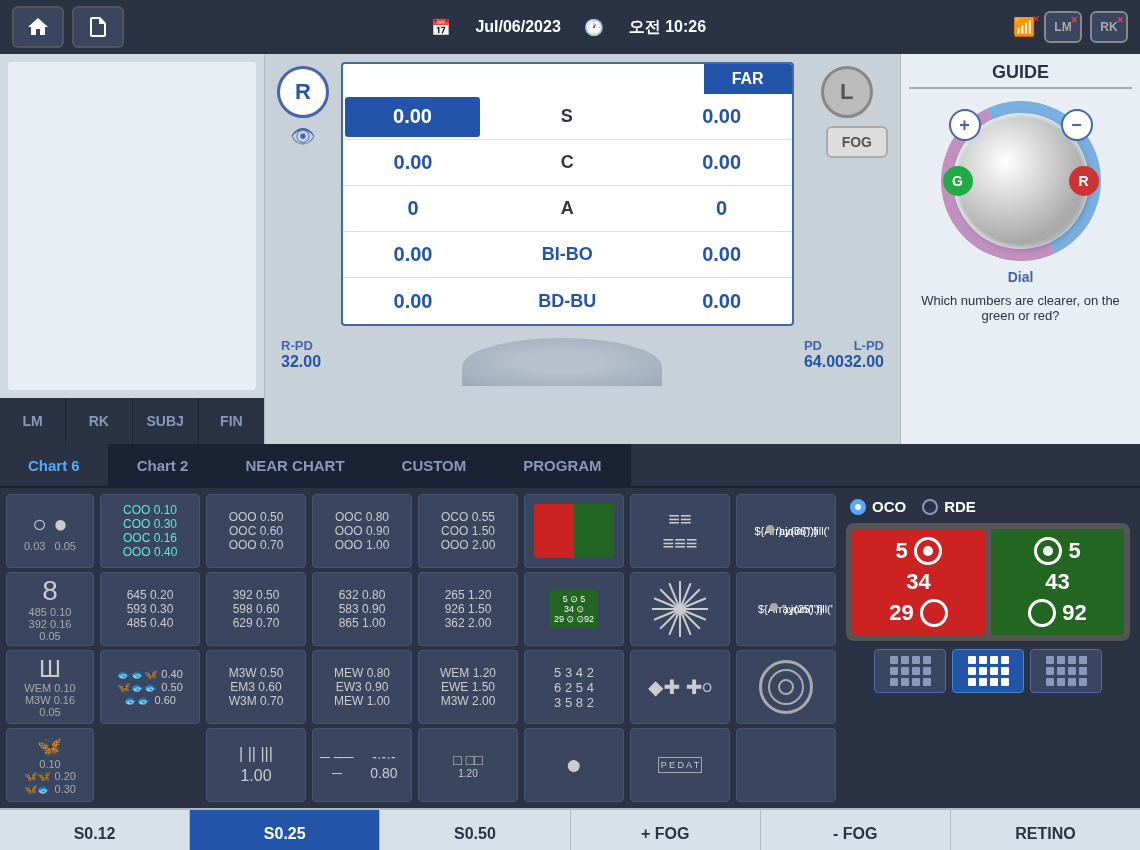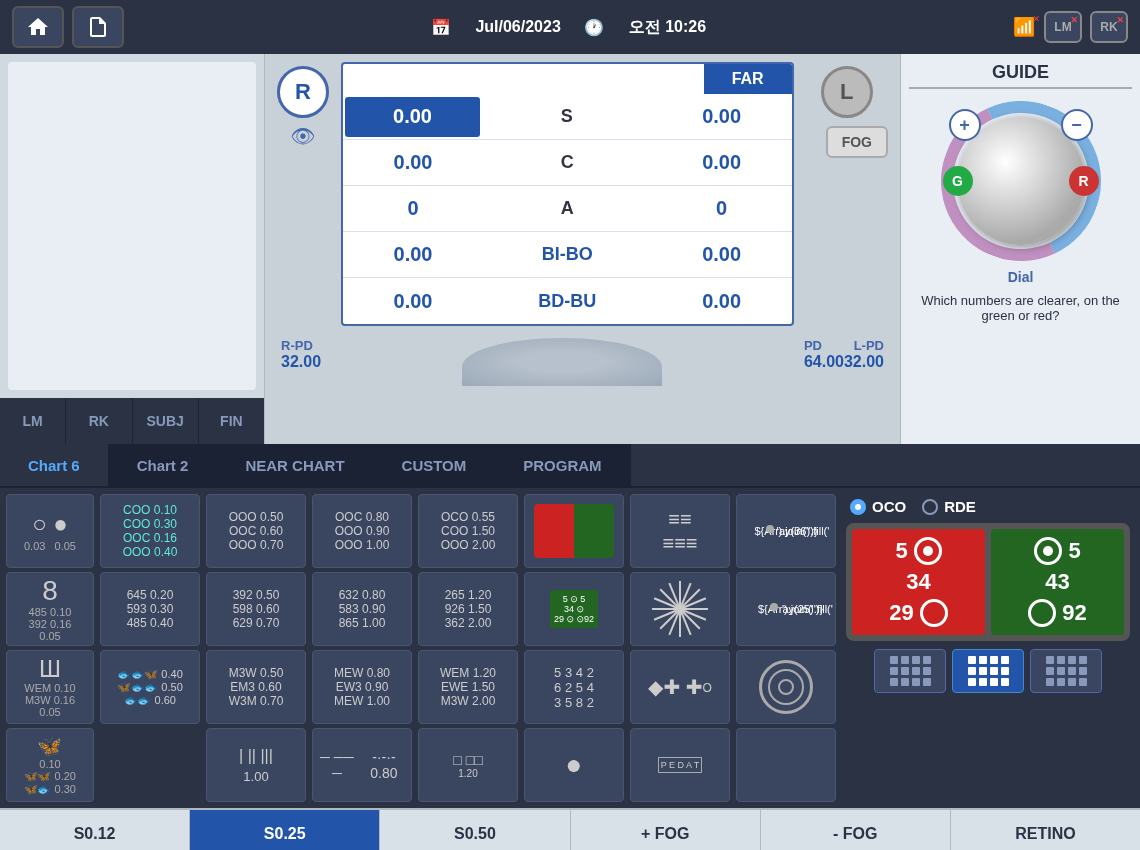--- a/index.html
+++ b/index.html
@@ -495,21 +495,21 @@
       <div class="chart-cell cell-med" style="font-size:12px; color:#ccc;">
         <div>
           <div>M3W 0.50</div>
           <div>EM3 0.60</div>
           <div>W3M 0.70</div>
         </div>
       </div>
       <div class="chart-cell cell-med" style="font-size:16px; color:#ccc;">
         <div>
           <div>| || |||</div>
-          <div style="font-size:13px; margin-top:4px;">1.00</div>
+          <div style="font-size:16px; margin-top:4px;">1.00</div>
         </div>
       </div>
     </div>
 
     <div class="chart-col">
       <div class="chart-cell cell-med" style="font-size:12px; color:#ccc;">
         <div>
           <div>OOC 0.80</div>
           <div>OOO 0.90</div>
           <div>OOO 1.00</div>

